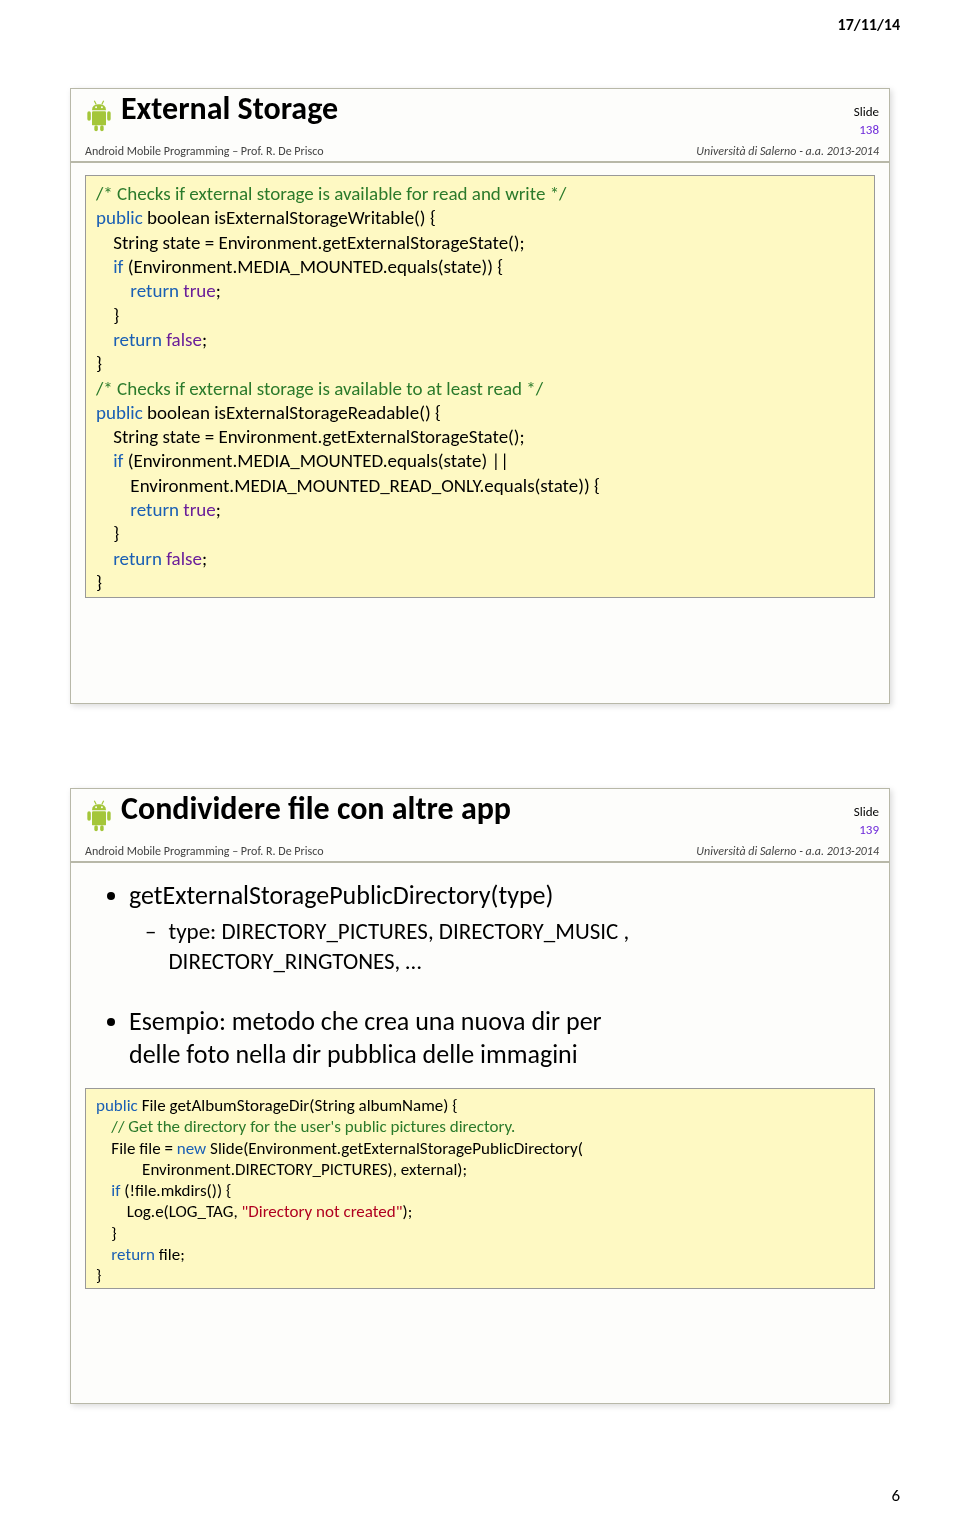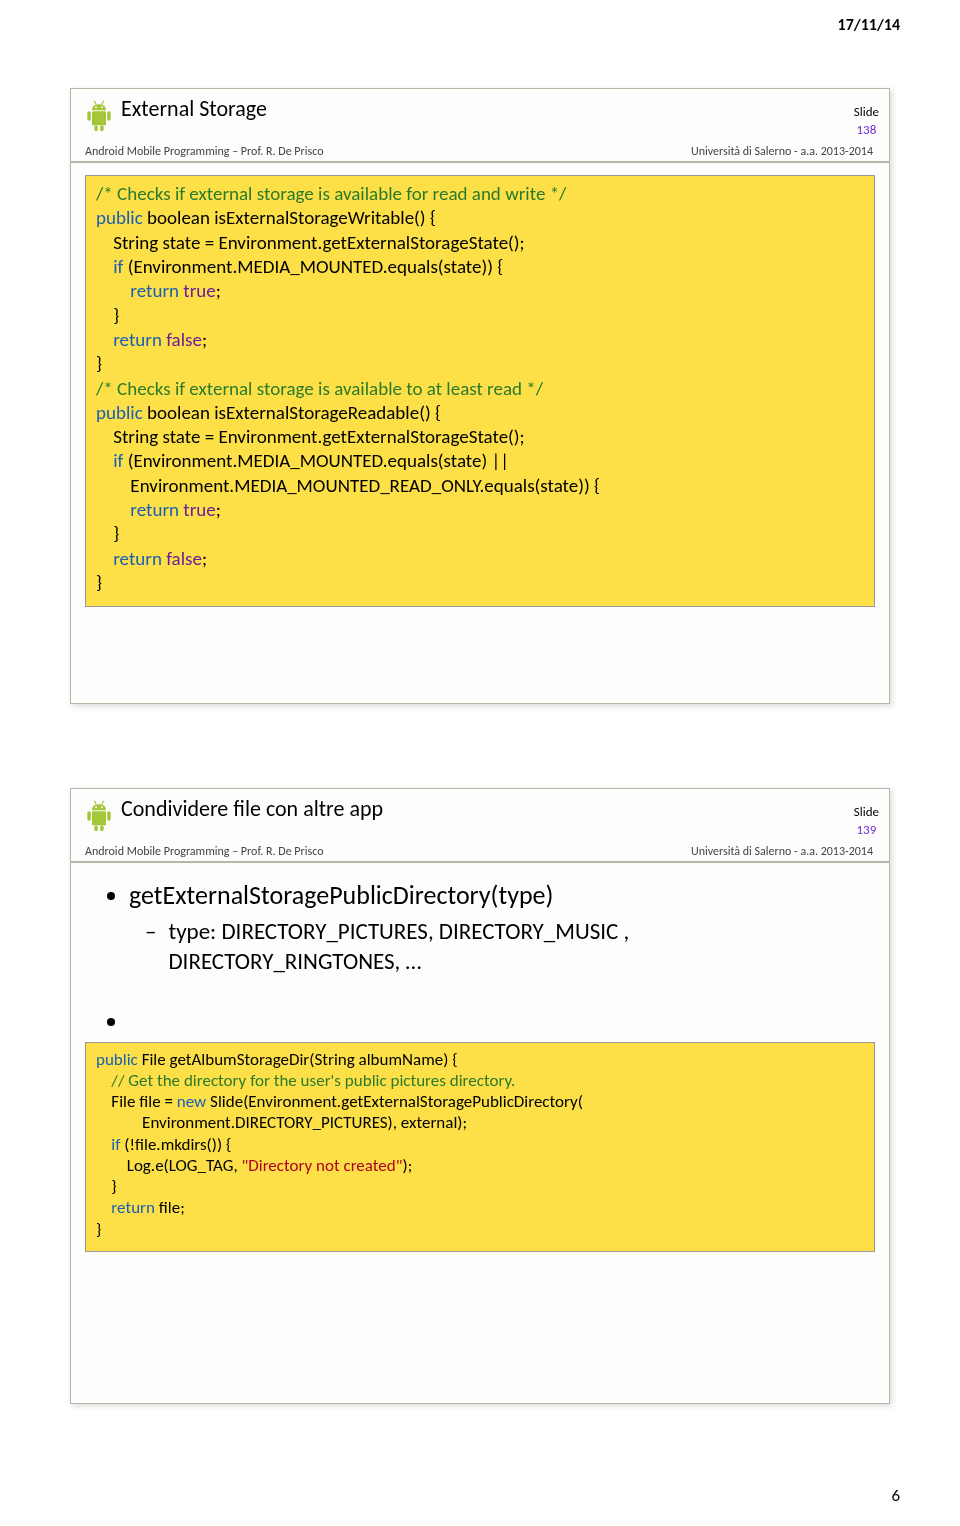--- a/index.html
+++ b/index.html
@@ -36,54 +36,54 @@
     display: flex;
     align-items: flex-start;
   }
   .android-icon {
     width: 28px;
     height: 34px;
     margin: 10px 8px 0 14px;
     flex-shrink: 0;
   }
   .slide-title {
-    font-size: 22px;
-    color: #000;
-    margin-top: 6px;
-    font-weight: normal;
+    font-size: 32px;
+    color: #000;
+    font-weight: bold;
   }
   .slide-meta-right {
     position: absolute;
     right: 10px;
     top: 14px;
-    text-align: center;
+    text-align: right;
     font-size: 13px;
     line-height: 1.35;
   }
   .slide-meta-right .label { color: #000; }
   .slide-meta-right .num { color: #6d28d9; }
   .slide-meta-left {
     position: absolute;
     left: 14px;
     bottom: 3px;
     font-size: 12px;
     color: #444;
   }
   .slide-meta-right2 {
     position: absolute;
-    right: 16px;
+    right: 10px;
     bottom: 3px;
     font-size: 12px;
     color: #444;
+    font-style: italic;
   }
   .codebox {
     margin: 12px 14px 12px 14px;
-    background: #fde047;
+    background: #fef9c3;
     border: 1px solid #999;
-    padding: 6px 10px 11px 10px;
+    padding: 6px 10px 2px 10px;
     font-family: Calibri, Arial, sans-serif;
     font-size: 19px;
     line-height: 1.28;
     white-space: pre;
     overflow: hidden;
   }
   .codebox-small {
     font-size: 17px;
     line-height: 1.25;
     margin-top: 16px;
@@ -207,20 +207,24 @@
     <div class="b2">
       <div class="dash">–</div>
       <div>
         <span>type: DIRECTORY_PICTURES, DIRECTORY_MUSIC ,</span><br>
         <span>DIRECTORY_RINGTONES, …</span>
       </div>
     </div>
     <div style="height:26px"></div>
     <div class="b1">
       <div class="dot"></div>
+      <div>
+        <span>Esempio: metodo che crea una nuova dir per</span><br>
+        <span>delle foto nella dir pubblica delle immagini</span>
+      </div>
     </div>
   </div>
 
   <div class="codebox codebox-small"><span class="c-blue">public</span><span class="c-black"> File getAlbumStorageDir(String albumName) {</span>
 <span class="c-green">    // Get the directory for the user's public pictures directory.</span>
 <span class="c-black">    File file = </span><span class="c-blue">new</span><span class="c-black"> Slide(Environment.getExternalStoragePublicDirectory(</span>
 <span class="c-black">            Environment.DIRECTORY_PICTURES), external);</span>
 <span class="c-blue">    if</span><span class="c-black"> (!file.mkdirs()) {</span>
 <span class="c-black">        Log.e(LOG_TAG, </span><span class="c-red">"Directory not created"</span><span class="c-black">);</span>
 <span class="c-black">    }</span>

